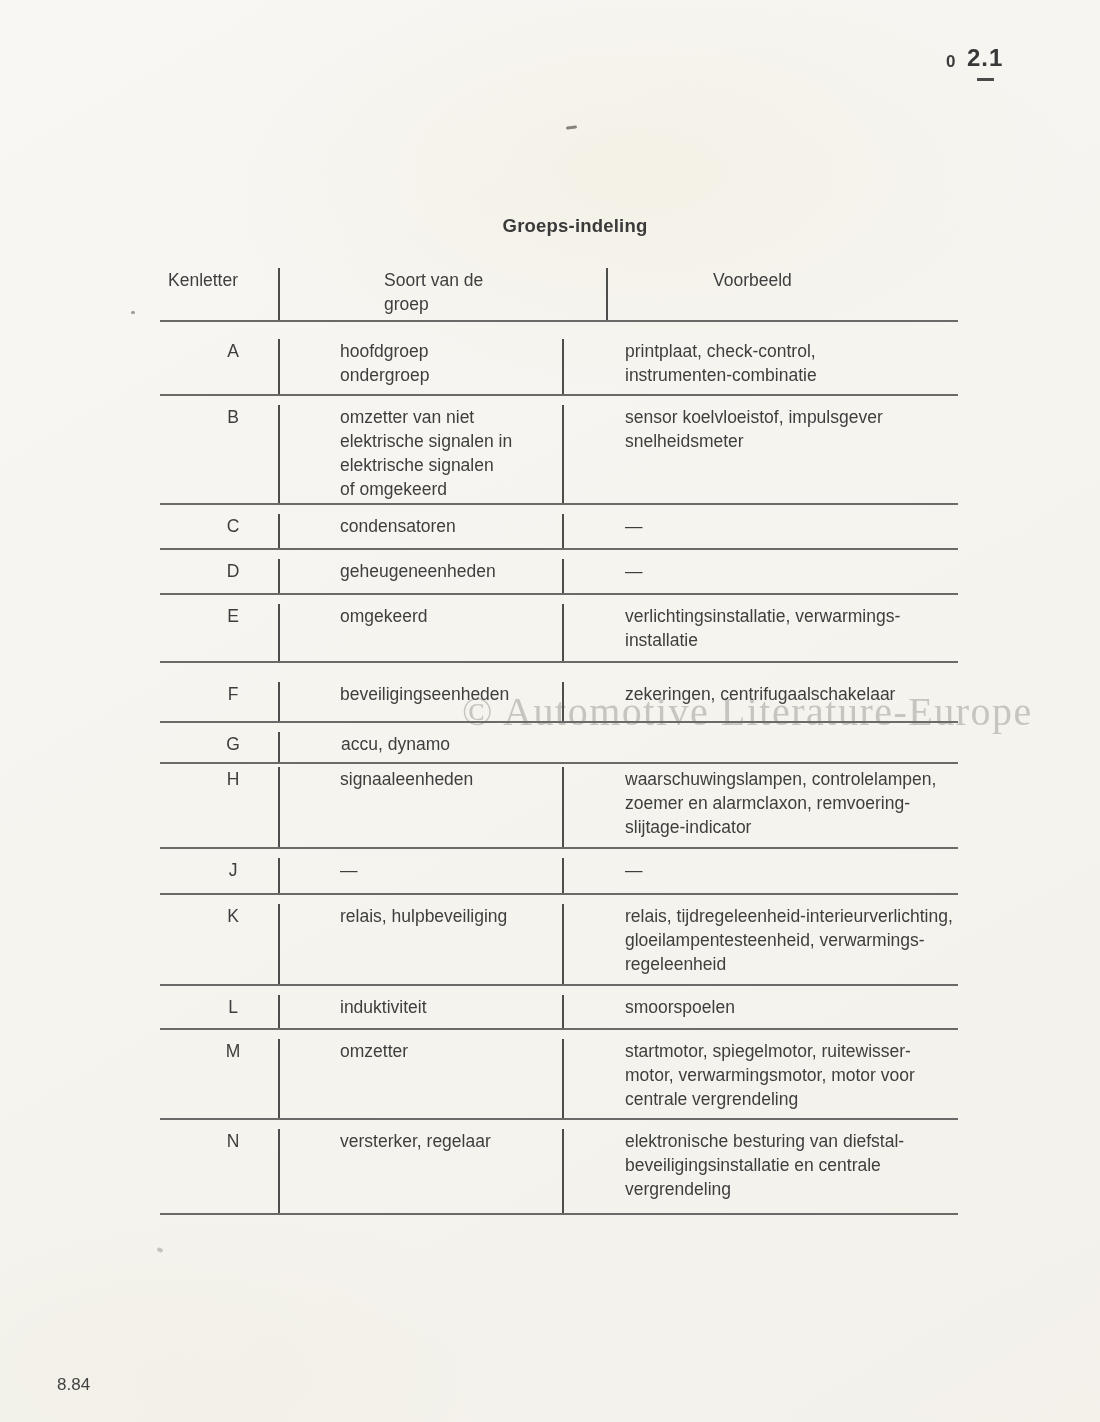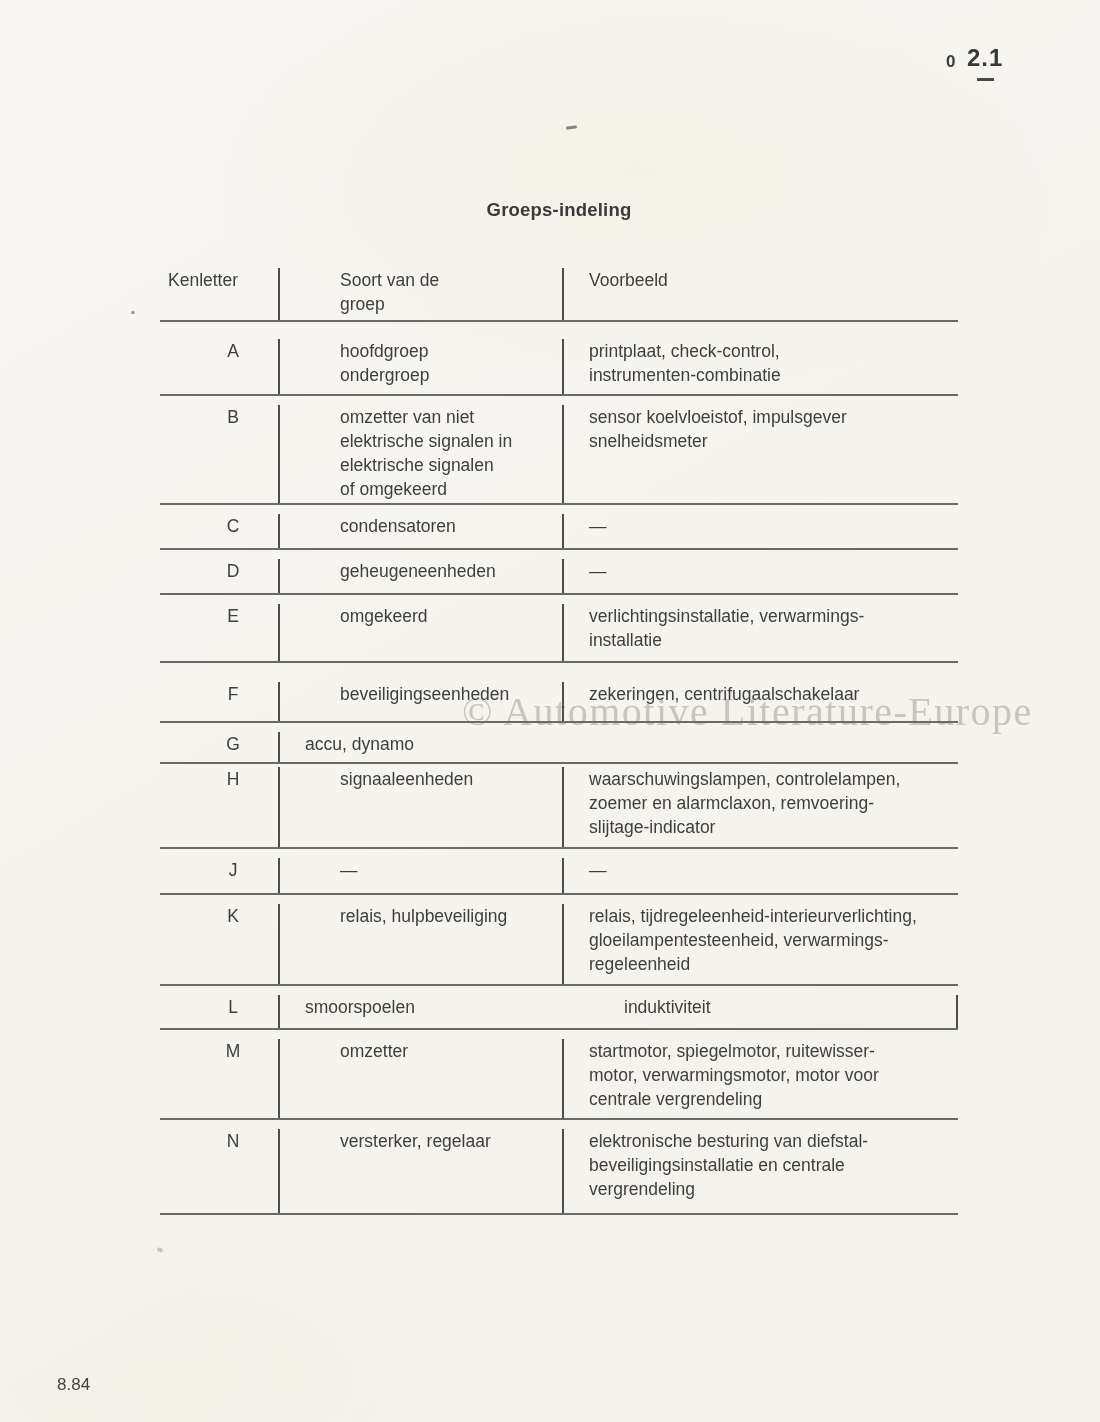--- a/index.html
+++ b/index.html
@@ -15,36 +15,36 @@
       radial-gradient(ellipse 500px 260px at 180px 1380px, rgba(240,236,223,.4), rgba(240,236,223,0) 70%),
       linear-gradient(150deg,#f8f7f4 0%,#f5f4ef 45%,#f3f1ea 100%);
     color:#3e3e3e;
   }
   
   .code-small{position:absolute;left:946px;top:52px;font-size:17px;font-weight:bold;color:#3c3c3c;}
   .code-large{position:absolute;left:967px;top:44px;font-size:24px;font-weight:bold;letter-spacing:1px;color:#383838;}
   .code-underline{position:absolute;left:977px;top:78px;width:17px;height:3px;background:#4a4a4a;}
   
   .title{
-    position:absolute;left:160px;top:199px;width:798px;margin:0;
+    position:absolute;left:160px;top:199px;width:798px;margin:16px;
     text-align:center;font-size:18.5px;font-weight:bold;color:#3a3a3a;letter-spacing:.2px;
   }
   
   .gtable{
     position:absolute;left:160px;top:265px;width:798px;
     border-bottom:2px solid #6a6a68;
     font-size:17.5px;line-height:24px;color:#3e3e3e;
   }
   .row{display:grid;grid-template-columns:120px 284px 1fr;box-sizing:border-box;padding-top:9px;}
   .row + .row{border-top:2px solid #6a6a68;}
   .cell{white-space:pre-line;box-sizing:border-box;}
   .c1{text-align:center;padding-left:28px;border-right:2px solid #4d4d4b;}
   .c2{padding-left:60px;border-right:2px solid #4d4d4b;}
-  .c3{padding-left:25px;}
-  .hdr{height:55px;padding-top:3px;font-size:17.5px;}
+  .c3{padding-left:25px;margin-left:36px;}
+  .hdr{height:55px;padding-top:3px;font-size:17.5px;gap:44px;}
   .hdr .c1{text-align:left;padding-left:8px;}
   
   .watermark{
     position:absolute;left:462px;top:688px;
     font-family:"Liberation Serif",serif;font-size:40px;letter-spacing:1.5px;
     color:#c8c5bf;white-space:nowrap;mix-blend-mode:darken;z-index:5;
   }
   
   .footer-num{position:absolute;left:57px;top:1375px;font-size:17px;color:#434343;}
   
@@ -141,22 +141,22 @@
     <div class="row" style="height:91px;">
       <div class="cell c1">K</div>
       <div class="cell c2">relais, hulpbeveiliging</div>
       <div class="cell c3">relais, tijdregeleenheid-interieurverlichting,
 gloeilampentesteenheid, verwarmings-
 regeleenheid</div>
     </div>
 
     <div class="row" style="height:44px;">
       <div class="cell c1">L</div>
+      <div class="cell c2">induktiviteit</div>
       <div class="cell c3">smoorspoelen</div>
-      <div class="cell c2">induktiviteit</div>
     </div>
 
     <div class="row" style="height:90px;">
       <div class="cell c1">M</div>
       <div class="cell c2">omzetter</div>
       <div class="cell c3">startmotor, spiegelmotor, ruitewisser-
 motor, verwarmingsmotor, motor voor
 centrale vergrendeling</div>
     </div>
 

